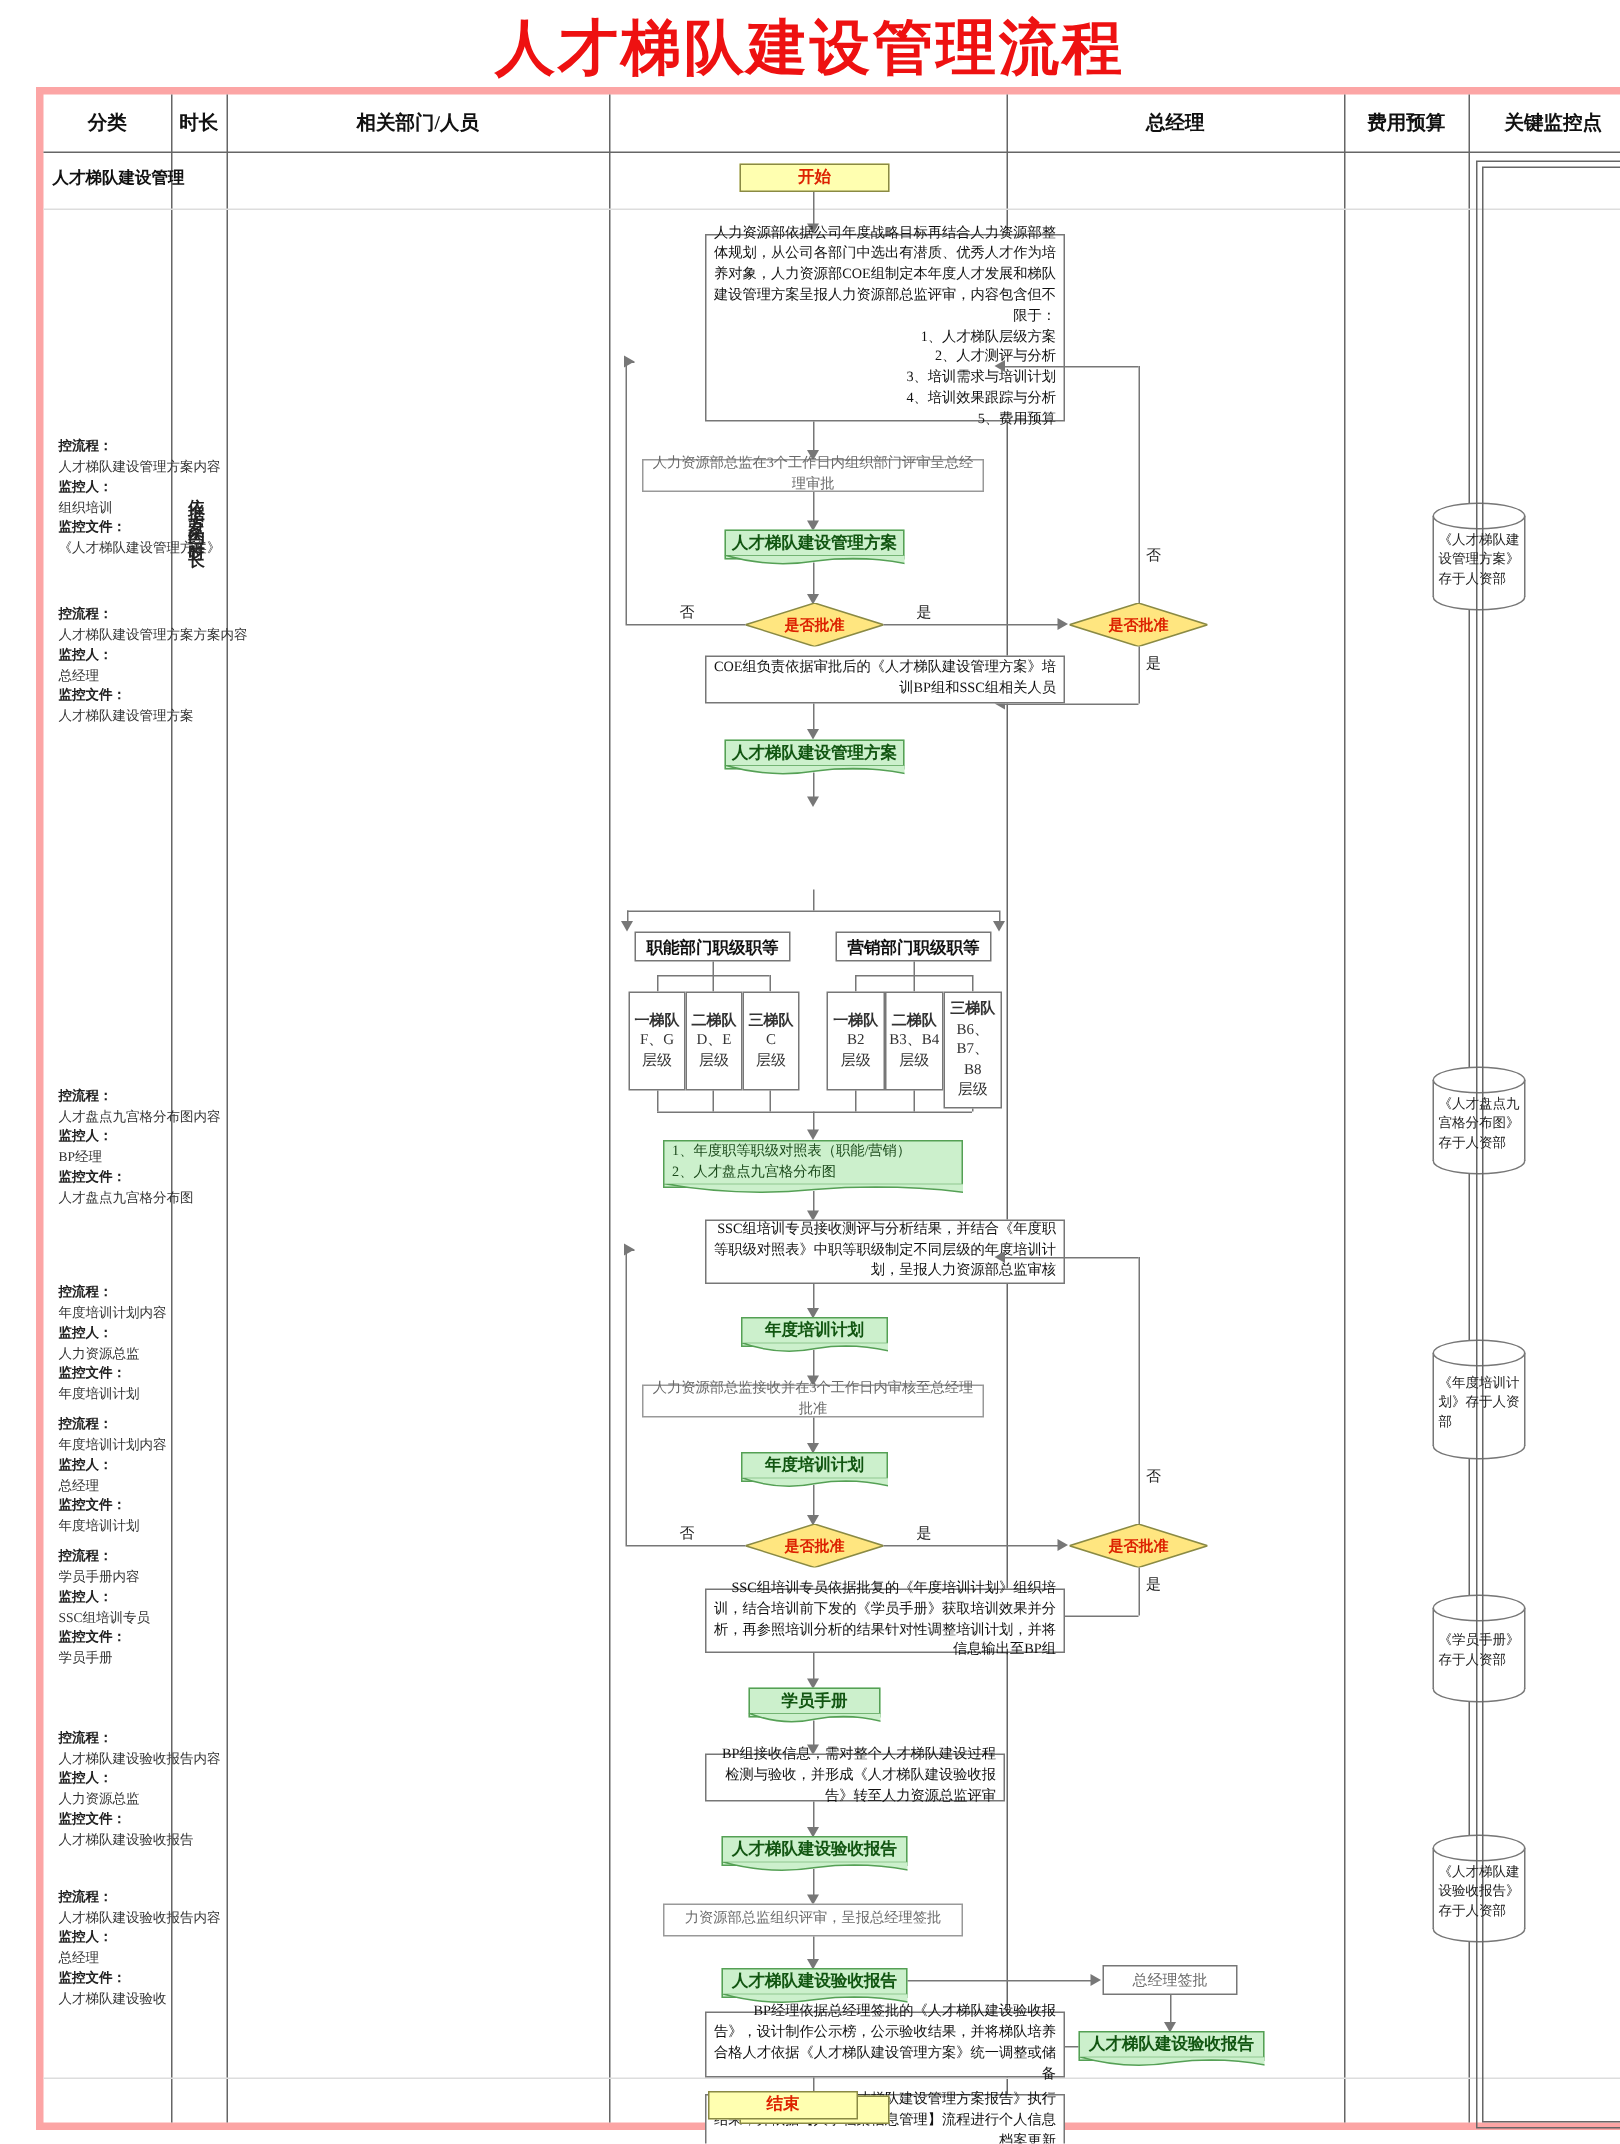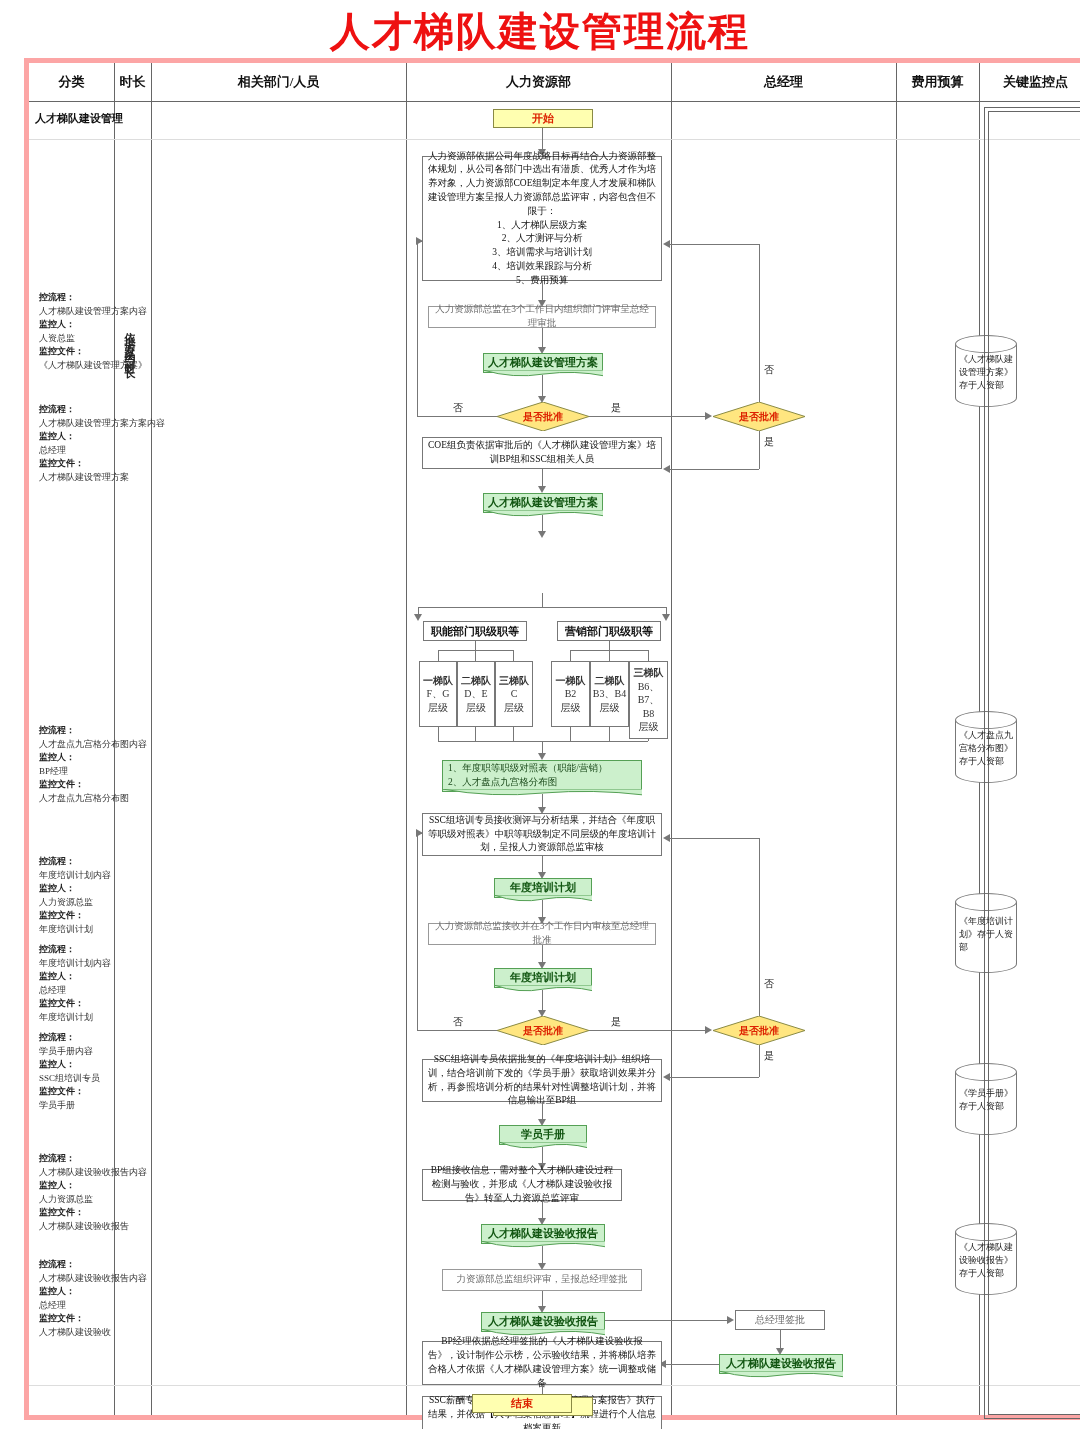--- a/index.html
+++ b/index.html
@@ -34,21 +34,21 @@
     font-size:13px; font-weight:bold;
   }
   
   .node {
     position:absolute;
     display:flex; align-items:center; justify-content:center;
     text-align:center;
     font-size:9.5px; line-height:1.45;
     background:#fff; border:1px solid #777;
   }
-  .node.txtleft { justify-content:flex-start; text-align:center; }
+  .node.txtleft { justify-content:flex-start; text-align:right;margin-left:48px; }
   .node .inner { padding:3px 5px; width:100%; }
   .proc { background:#fff; border:1px solid #777; }
   .proc-grey { background:#fff; border:1px solid #999; color:#6a6a6a; }
   .term {
     background:#ffffb0; border:1px solid #8a8a44;
     color:#dd2200; font-weight:bold; font-size:11px;
   }
   .doc {
     background:#ccf0cc; border:1px solid #55a055;
     color:#115511; font-weight:bold; font-size:11px;
@@ -153,21 +153,20 @@
   <div class="vline" style="left:867px"></div>
   <div class="vline" style="left:950px"></div>
 
   <div class="hline" style="top:38px"></div>
   <div class="hline light" style="top:76px"></div>
   <div class="hline light" style="top:1322px"></div>
 
   <div class="colhead" style="left:0;width:85px">分类</div>
   <div class="colhead" style="left:85px;width:37px">时长</div>
   <div class="colhead" style="left:122px;width:255px">相关部门/人员</div>
-  <div class="colhead" style="left:377px;width:265px">人力资源部</div>
   <div class="colhead" style="left:642px;width:225px">总经理</div>
   <div class="colhead" style="left:867px;width:83px">费用预算</div>
   <div class="colhead" style="left:950px;width:113px">关键监控点</div>
 
   <div id="cat-label" style="left:6px;top:48px">人才梯队建设管理</div>
   <div id="dur-label" style="left:93px;top:260px;height:230px">依据方案约定时长</div>
 
   <div class="node term" style="left:464px;top:46px;width:100px;height:19px">
     <span>开始</span>
   </div>
@@ -512,21 +511,21 @@
   </div>
 
   <div id="monitor-outer" style="left:955px;top:44px;width:104px;height:1312px">
     <div id="monitor-inner"></div>
   </div>
 
   <div class="mblock" style="top:228px">
     <span class="k">控流程：</span><br>
     <span class="v">人才梯队建设管理方案内容</span><br>
     <span class="k">监控人：</span><br>
-    <span class="v">人资总监</span><br>
+    <span class="v">组织培训</span><br>
     <span class="k">监控文件：</span><br>
     <span class="v">《人才梯队建设管理方案》</span>
   </div>
   <div class="mblock" style="top:340px">
     <span class="k">控流程：</span><br>
     <span class="v">人才梯队建设管理方案方案内容</span><br>
     <span class="k">监控人：</span><br>
     <span class="v">总经理</span><br>
     <span class="k">监控文件：</span><br>
     <span class="v">人才梯队建设管理方案</span>

